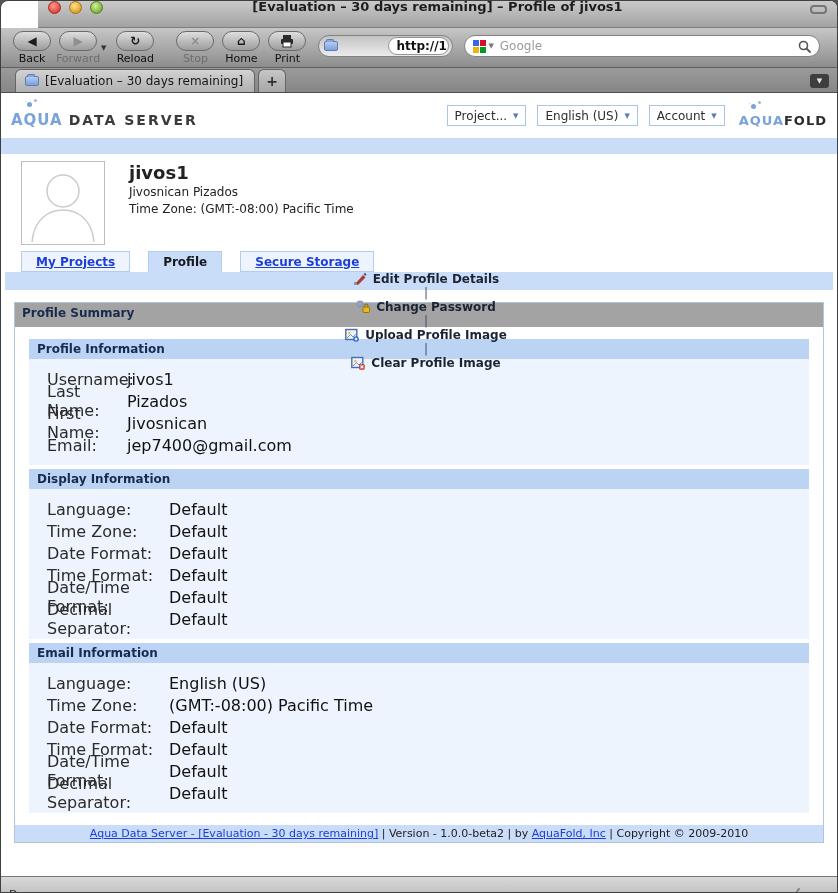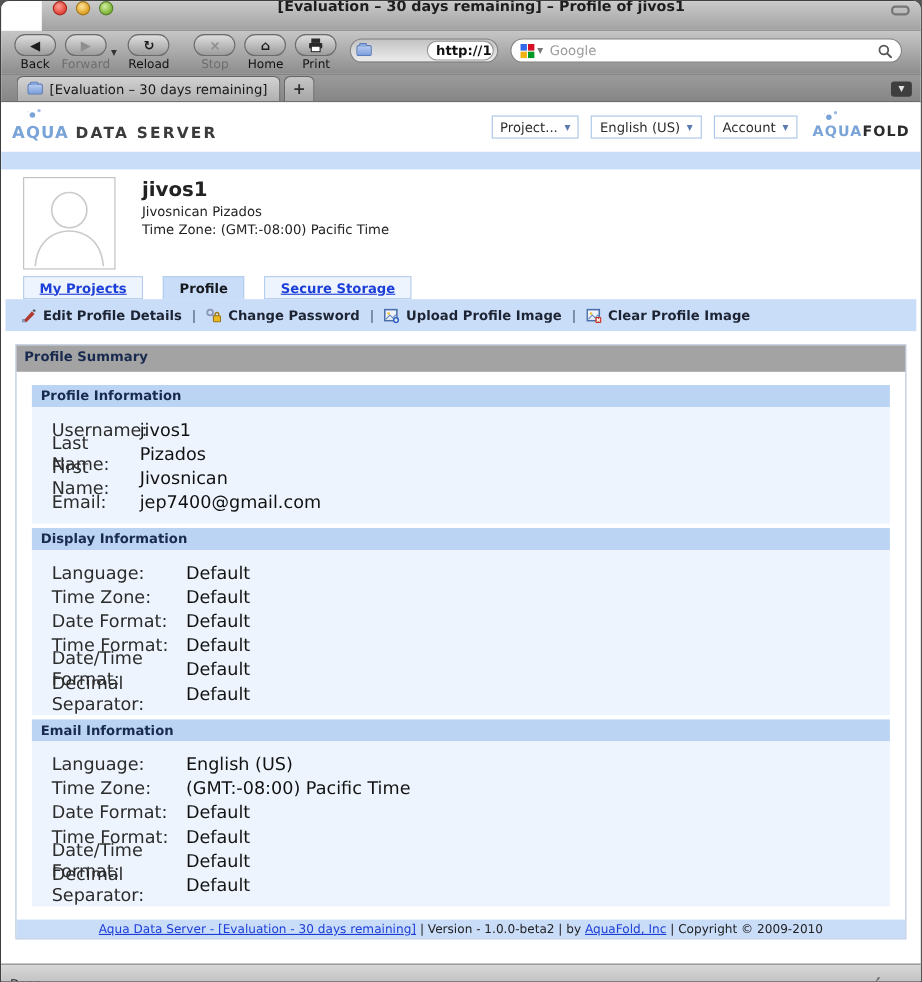--- a/index.html
+++ b/index.html
@@ -100,22 +100,22 @@
   .userinfo { margin-left:24px; padding-top:1px; }
   .username { font-size:18px; font-weight:bold; color:#222; line-height:22px; }
   .fullname, .tzline { font-size:12px; color:#222; line-height:17px; }
 
   .proftabs { display:flex; padding-left:20px; height:21px; }
   .ptab { height:21px; padding:0 14px; margin-right:18px; border:1px solid #b4cced;
           background:#eef4fd; display:flex; align-items:center; font-size:12px; font-weight:bold; }
   .ptab a, .plink { color:#1c3ed8; text-decoration:underline; }
   .ptab.active { background:#c9dcf8; border-bottom-color:#c9dcf8; color:#15181d; }
 
-  .actionbar { margin:0 4px; height:29px; background:#c9dcf8; display:flex; align-items:center;
-               padding-left:14px; font-size:12px; font-weight:bold; color:#1c2433; }
+  .actionbar { margin:0 4px; height:18px; background:#c9dcf8; display:flex; align-items:center;
+               padding-left:14px; font-size:12px; font-weight:bold; color:#1c2433;flex-direction:column; }
   .actionbar .act { display:flex; align-items:center; gap:6px; cursor:default; }
   .actionbar .sep { margin:0 9px; color:#44506b; font-weight:normal; }
   .aicon { width:14px; height:14px; flex:none; }
 
   .container { margin:12px 13px 0 13px; border:1px solid #b2c3da; background:#fff; }
   .summarybar { height:24px; background:#a3a3a3; line-height:21px; padding-left:7px;
                 font-size:12px; font-weight:bold; color:#182a4e; }
   .sections { padding:12px 14px 0 14px; }
   .section { margin-bottom:4px; }
   .section-header { height:20px; background:#bcd4f4; line-height:20px; padding-left:8px;

